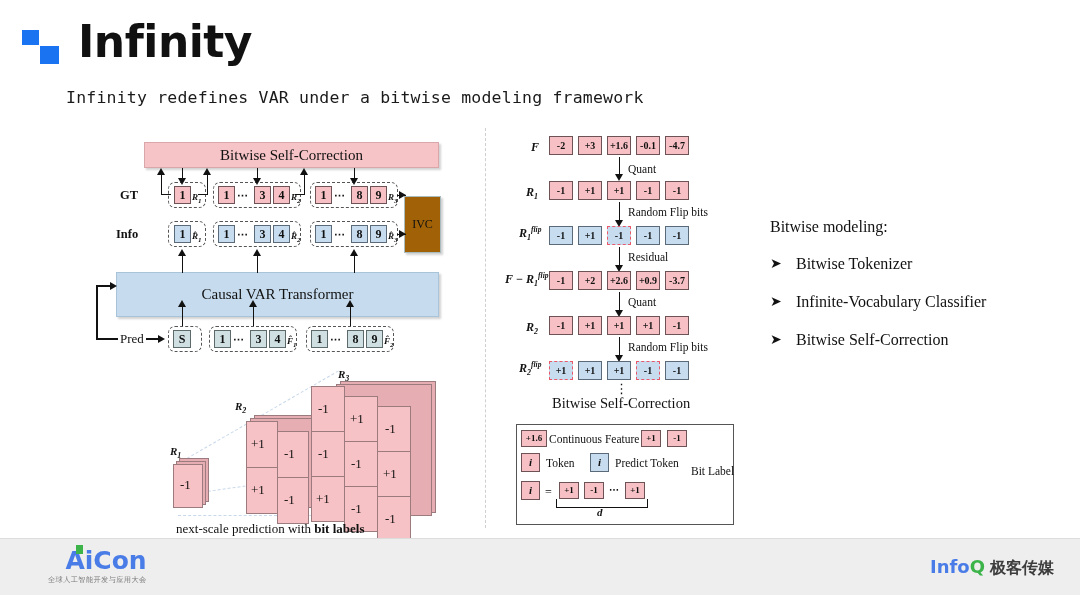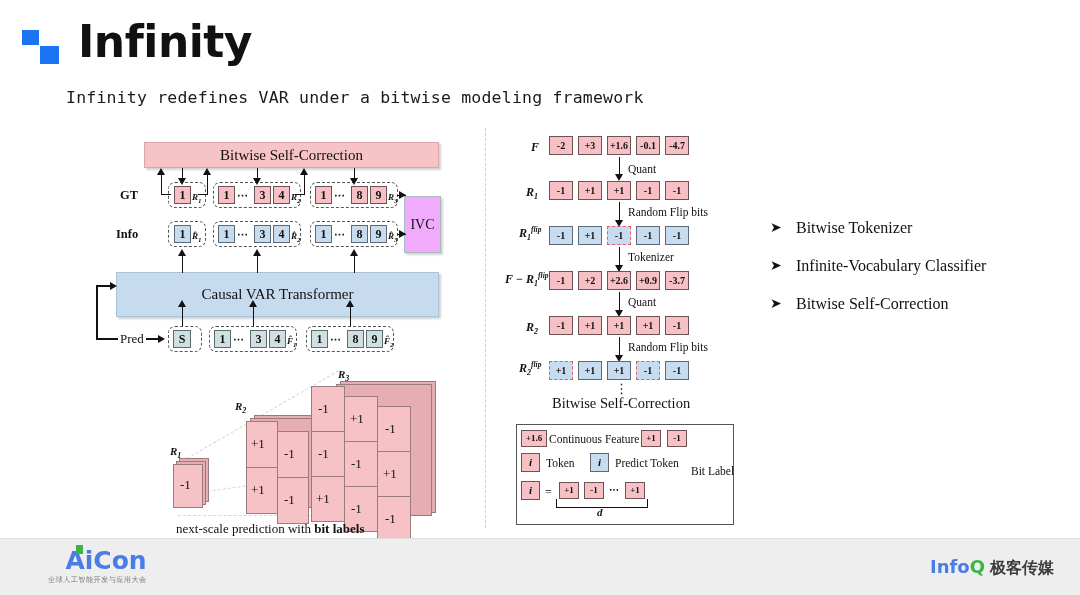--- a/index.html
+++ b/index.html
@@ -36,24 +36,24 @@
   .band{
     position:absolute;text-align:center;
     font-family:"Liberation Serif", serif;font-size:15px;color:#111;
     border:1px solid #b9989b;box-sizing:border-box;
     box-shadow:2px 2px 2px rgba(0,0,0,0.18);
     display:flex;align-items:center;justify-content:center;
   }
   .band.pink{background:#f6c3c6;border-color:#d9a7aa;}
   .band.blue{background:#c6dcee;border-color:#a9c4d8;}
   .ivc{
-    position:absolute;background:#f0abfc;border:1px solid #a9bcc0;
+    position:absolute;background:#a16207;border:1px solid #a9bcc0;
     box-shadow:2px 2px 2px rgba(0,0,0,0.18);
     display:flex;align-items:center;justify-content:center;
-    font-size:14px;color:#111;
+    font-size:12px;color:#111;
   }
   .cell{
     position:absolute;box-sizing:border-box;
     display:flex;align-items:center;justify-content:center;
     font-family:"Liberation Serif", serif;font-weight:bold;
     color:#111;line-height:1;
   }
   .cell.pink{background:#f6c0c4;border:1.3px solid #6e5356;}
   .cell.blue{background:#c7dcee;border:1.3px solid #5a6a78;}
   .cell.gray{background:#cfdfe2;border:1.3px solid #5c6a6c;}
@@ -286,21 +286,21 @@
 
 <div class="lbl bi" style="left:519px;top:225px;font-size:12px;"><span>R</span><sub style="font-size:8px;">1</sub><sup style="font-size:7.5px;font-style:italic;">flip</sup></div>
 <div class="cell blue" style="left:549px;top:226px;width:24px;height:19px;font-size:10px;">-1</div>
 <div class="cell blue" style="left:578px;top:226px;width:24px;height:19px;font-size:10px;">+1</div>
 <div class="cell dash-red" style="left:607px;top:226px;width:24px;height:19px;font-size:10px;">-1</div>
 <div class="cell blue" style="left:636px;top:226px;width:24px;height:19px;font-size:10px;">-1</div>
 <div class="cell blue" style="left:665px;top:226px;width:24px;height:19px;font-size:10px;">-1</div>
 
 <div class="ln" style="left:618.5px;top:247px;width:1.8px;height:21px;"></div>
 <div class="arrowhead ah-down" style="left:614.5px;top:265px;"></div>
-<div class="lbl" style="left:628px;top:251px;font-size:11.5px;">Tokenizer</div>
+<div class="lbl" style="left:628px;top:251px;font-size:11.5px;">Residual</div>
 
 <div class="lbl bi" style="left:505px;top:271px;font-size:12px;"><span>F − R</span><sub style="font-size:8px;">1</sub><sup style="font-size:7.5px;font-style:italic;">flip</sup></div>
 <div class="cell pink" style="left:549px;top:271px;width:24px;height:19px;font-size:10px;">-1</div>
 <div class="cell pink" style="left:578px;top:271px;width:24px;height:19px;font-size:10px;">+2</div>
 <div class="cell pink" style="left:607px;top:271px;width:24px;height:19px;font-size:10px;">+2.6</div>
 <div class="cell pink" style="left:636px;top:271px;width:24px;height:19px;font-size:10px;">+0.9</div>
 <div class="cell pink" style="left:665px;top:271px;width:24px;height:19px;font-size:10px;">-3.7</div>
 
 <div class="ln" style="left:618.5px;top:292px;width:1.8px;height:21px;"></div>
 <div class="arrowhead ah-down" style="left:614.5px;top:310px;"></div>
@@ -342,20 +342,21 @@
 <div class="cell pink" style="left:521px;top:481px;width:19px;height:19px;font-size:11px;font-style:italic;">i</div>
 <div class="lg-t" style="left:545px;top:485px;font-size:12px;">=</div>
 <div class="cell pink" style="left:559px;top:482px;width:20px;height:17px;font-size:9px;">+1</div>
 <div class="cell pink" style="left:584px;top:482px;width:20px;height:17px;font-size:9px;">-1</div>
 <div class="dots" style="left:609px;top:484px;font-size:10px;">⋯</div>
 <div class="cell pink" style="left:625px;top:482px;width:20px;height:17px;font-size:9px;">+1</div>
 <div class="brace" style="left:556px;top:499px;width:90px;height:8px;border-left:1px solid #111;border-right:1px solid #111;border-bottom:1px solid #111;"></div>
 <div class="lbl bi" style="left:597px;top:506px;font-size:11px;">d</div>
 
 <div id="bullets">
+  <div class="head">Bitwise modeling:</div>
   <div class="row">
     <div class="mk">➤</div>
     <div class="txt">Bitwise  Tokenizer</div>
   </div>
   <div class="row">
     <div class="mk">➤</div>
     <div class="txt">Infinite-Vocabulary Classifier</div>
   </div>
   <div class="row">
     <div class="mk">➤</div>

